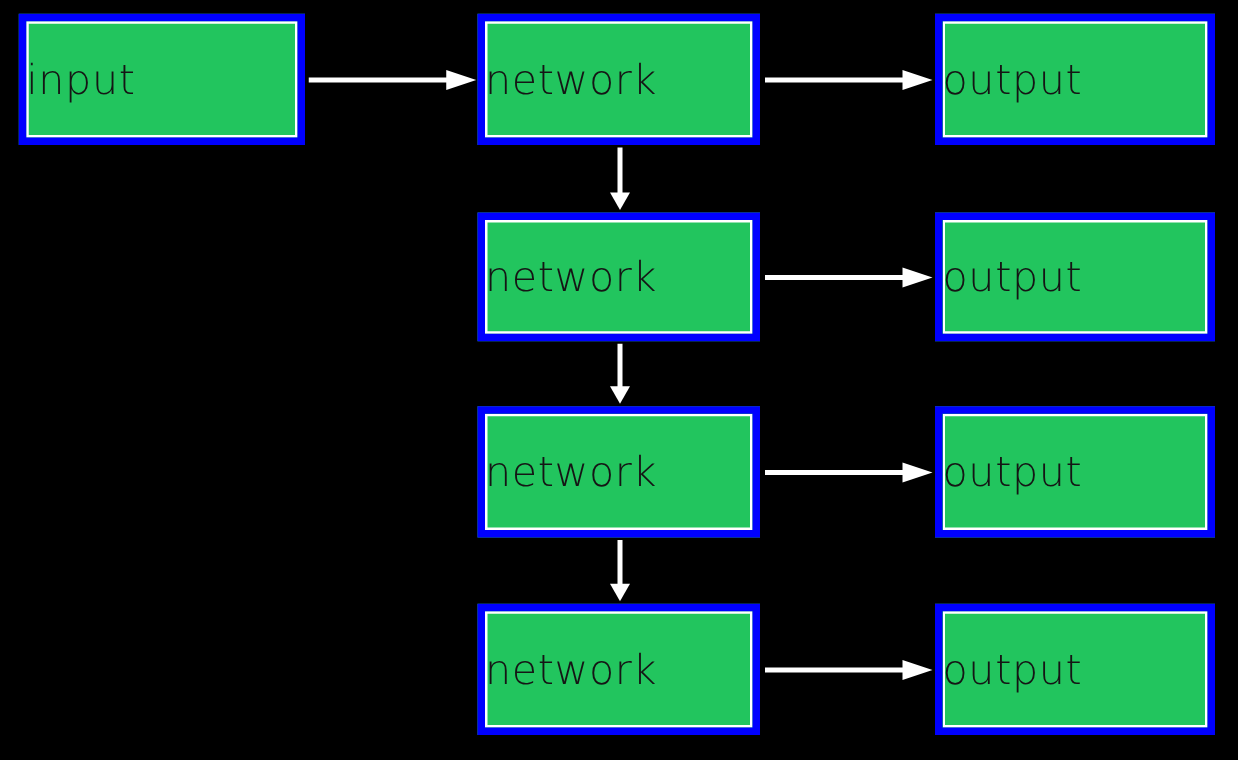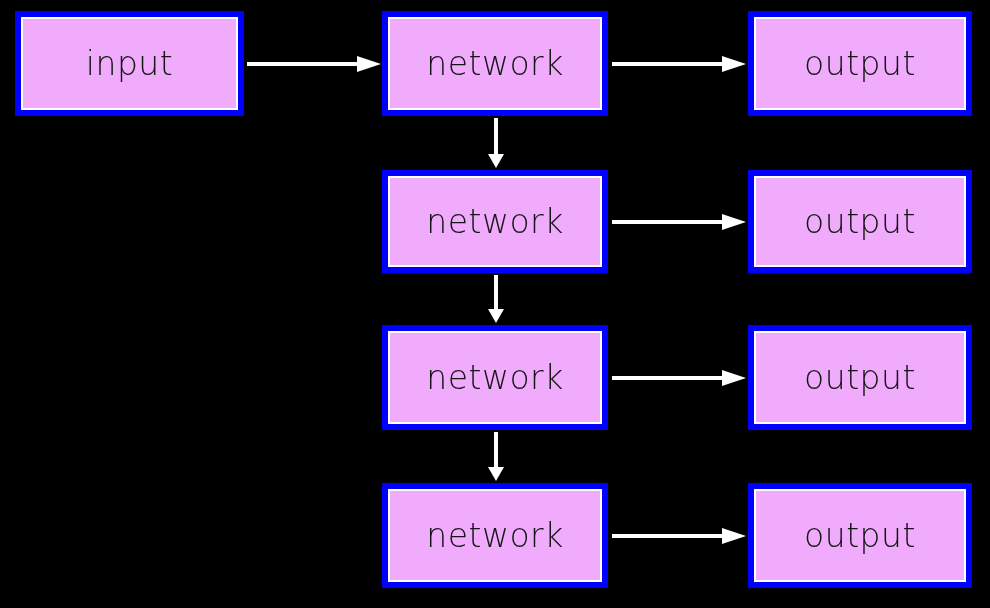--- a/index.html
+++ b/index.html
@@ -19,26 +19,25 @@
     position: relative;
     width: 990px;
     height: 608px;
     background: #000000;
   }
 
   
   .node {
     position: absolute;
     box-sizing: border-box;
-    background: #f0abfc;
+    background: #22c55e;
     border: 6px solid #0000ff;
     box-shadow: inset 0 0 0 2px #ffffff;
     display: flex;
     align-items: center;
-    justify-content: center;
     overflow: hidden;
   }
   .node-label {
     font-family: "DejaVu Sans", "Liberation Sans", sans-serif;
     font-weight: 300;
     font-size: 33px;
     line-height: 1;
     letter-spacing: 0.5px;
     color: #151515;
     white-space: nowrap;

